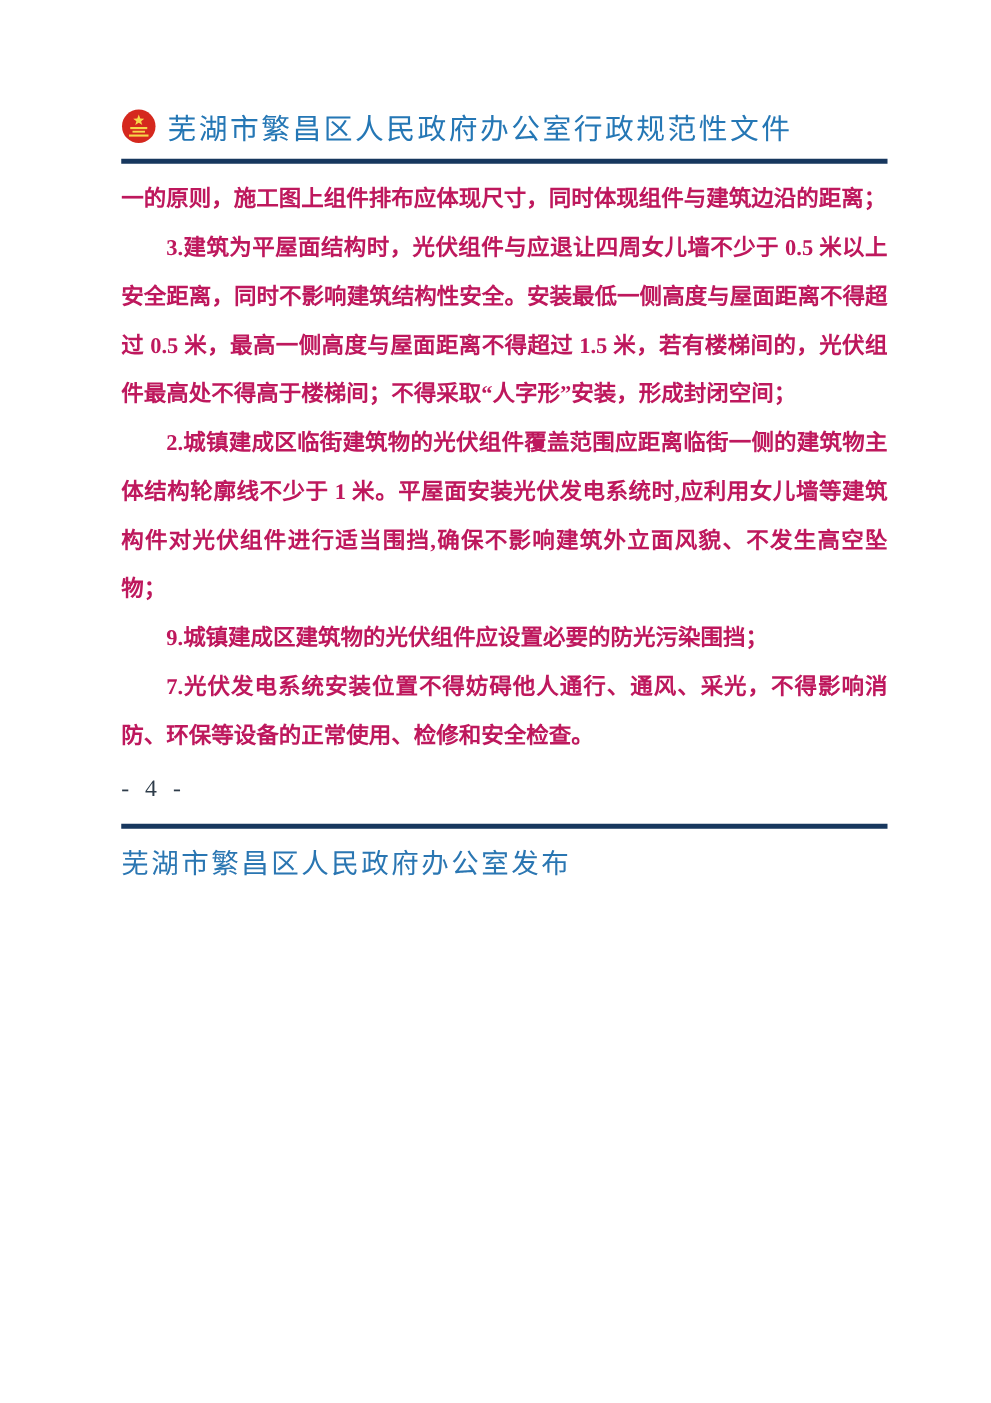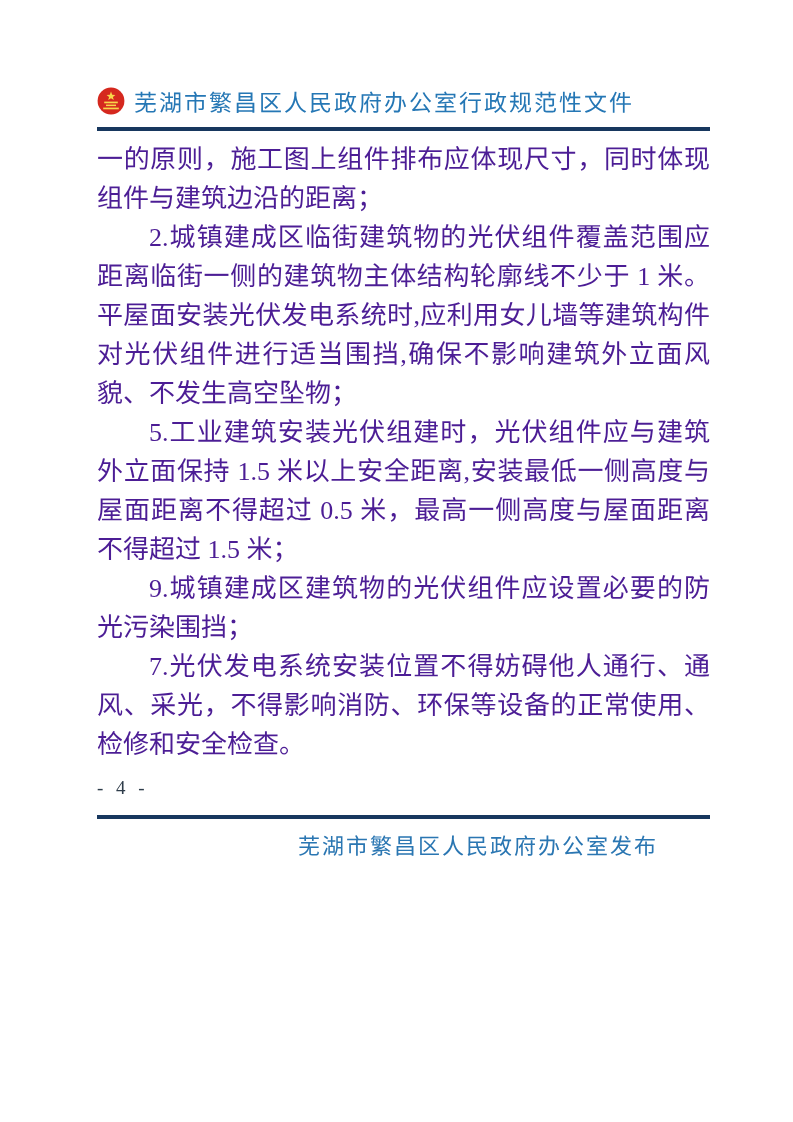--- a/index.html
+++ b/index.html
@@ -38,24 +38,25 @@
     white-space: nowrap;
     font-family: "Liberation Serif", "DejaVu Serif", serif;
   }
   .header-rule {
     height: 4px;
     background: #17375E;
     margin-top: 9px;
   }
   .doc-body {
     margin-top: 9px;
-    color: #4c1d95;
-    font-size: 26px;
+    color: #be185d;
+    font-size: 18px;
     line-height: 39px;
     text-align: justify;
+    font-weight: bold;
   }
   .doc-body p {
     margin: 0;
     text-indent: 2em;
     word-break: break-all;
   }
   .doc-body p.no-indent {
     text-indent: 0;
   }
   .page-number {
@@ -64,21 +65,21 @@
     font-size: 19px;
     letter-spacing: 4px;
   }
   .footer-rule {
     height: 4px;
     background: #17375E;
     margin-top: 16px;
   }
   .publisher {
     margin-top: 9px;
-    text-align: right;
+    text-align: left;
     padding-right: 52px;
     color: #2A76B2;
     font-size: 22px;
     letter-spacing: 2px;
   }
 </style>
 </head>
 <body>
 
 <div class="page">
@@ -93,22 +94,22 @@
         <rect x="6.2" y="20.6" width="15.6" height="1.7" fill="#F7D64A"></rect>
       </svg>
     </span>
     <span class="header-title">芜湖市繁昌区人民政府办公室行政规范性文件</span>
   </div>
 
   <div class="header-rule"></div>
 
   <div class="doc-body">
     <p class="no-indent">一的原则，施工图上组件排布应体现尺寸，同时体现组件与建筑边沿的距离；</p>
+    <p>3.建筑为平屋面结构时，光伏组件与应退让四周女儿墙不少于 0.5 米以上安全距离，同时不影响建筑结构性安全。安装最低一侧高度与屋面距离不得超过 0.5 米，最高一侧高度与屋面距离不得超过 1.5 米，若有楼梯间的，光伏组件最高处不得高于楼梯间；不得采取“人字形”安装，形成封闭空间；</p>
     <p>2.城镇建成区临街建筑物的光伏组件覆盖范围应距离临街一侧的建筑物主体结构轮廓线不少于 1 米。平屋面安装光伏发电系统时,应利用女儿墙等建筑构件对光伏组件进行适当围挡,确保不影响建筑外立面风貌、不发生高空坠物；</p>
-    <p>5.工业建筑安装光伏组建时，光伏组件应与建筑外立面保持 1.5 米以上安全距离,安装最低一侧高度与屋面距离不得超过 0.5 米，最高一侧高度与屋面距离不得超过 1.5 米；</p>
     <p>9.城镇建成区建筑物的光伏组件应设置必要的防光污染围挡；</p>
     <p>7.光伏发电系统安装位置不得妨碍他人通行、通风、采光，不得影响消防、环保等设备的正常使用、检修和安全检查。</p>
   </div>
 
   <div class="page-number">- 4 -</div>
 
   <div class="footer-rule"></div>
 
   <div class="publisher">芜湖市繁昌区人民政府办公室发布</div>
 

